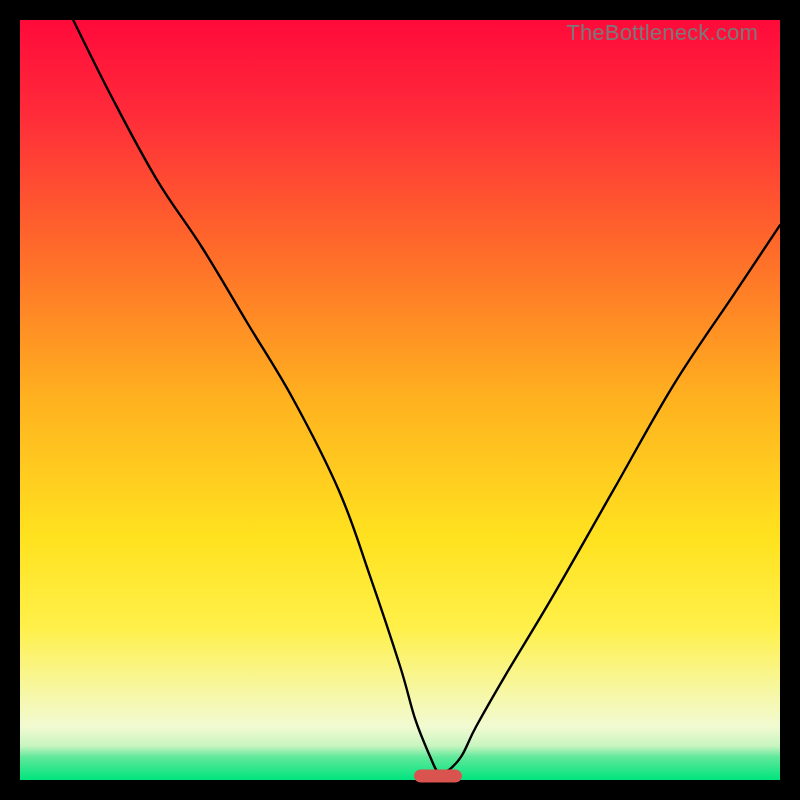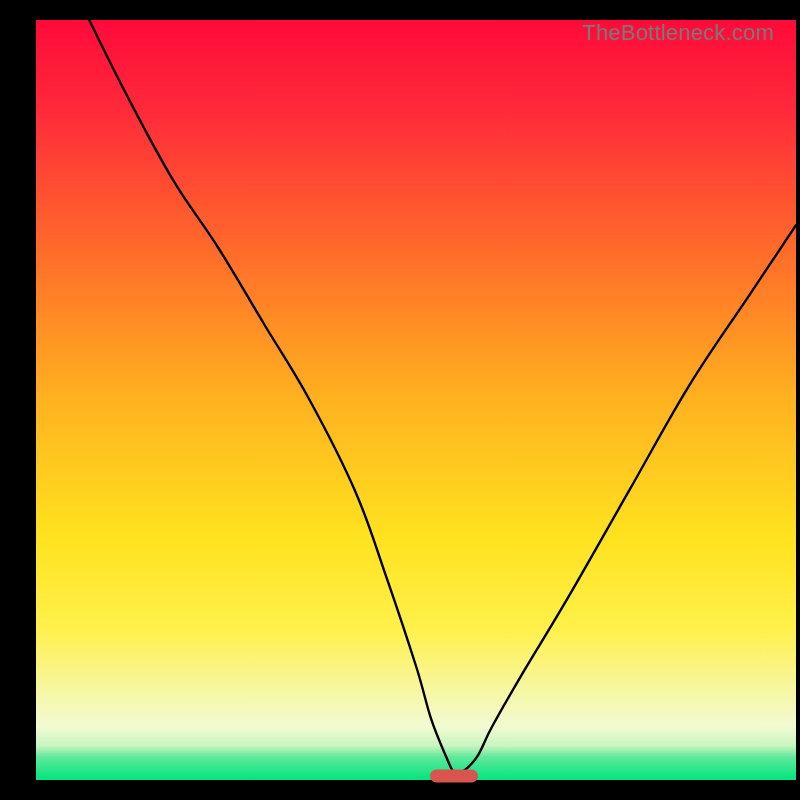--- a/index.html
+++ b/index.html
@@ -11,21 +11,20 @@
     overflow: hidden;
     font-family: Arial, Helvetica, sans-serif;
   }
   .frame {
     position: absolute;
     left: 20px;
     top: 20px;
     width: 760px;
     height: 760px;
     background: #000;
-    margin-left: 16px;
   }
   .plot-area {
     position: absolute;
     left: 0;
     top: 0;
     width: 760px;
     height: 760px;
   }
   .gradient {
     position: absolute;

